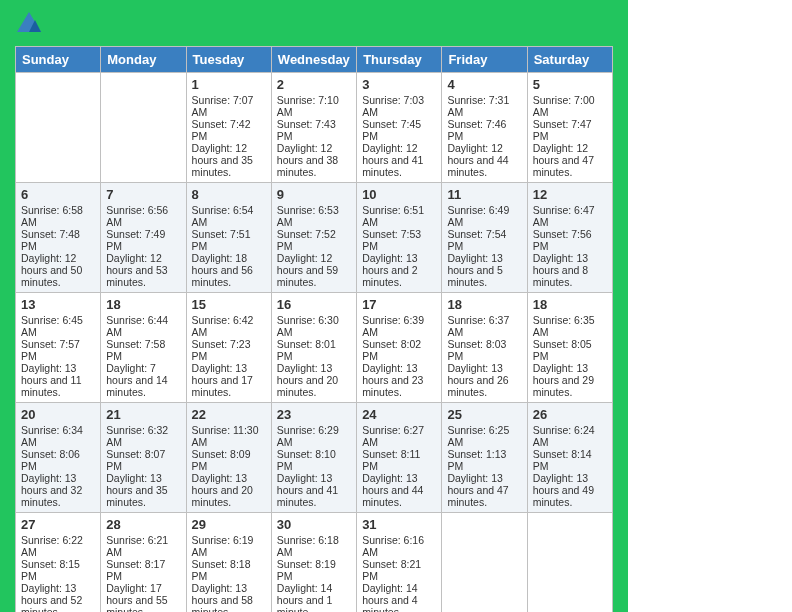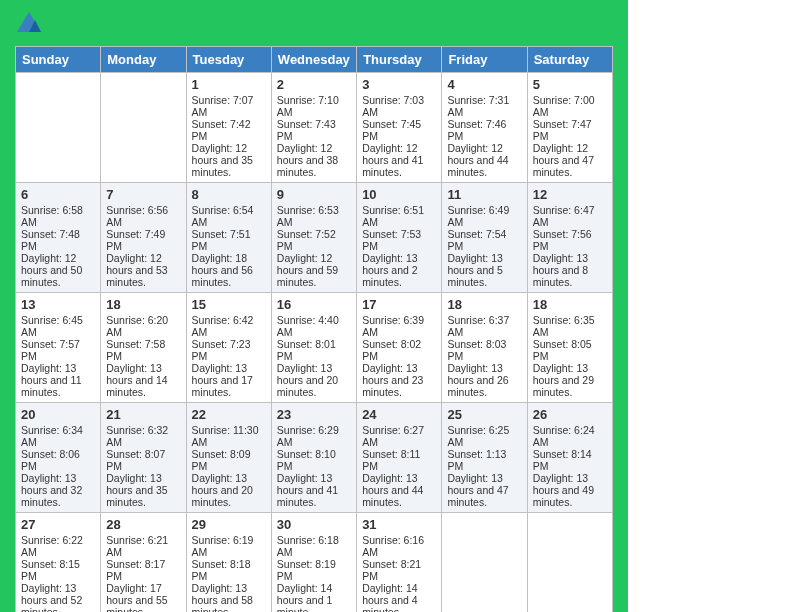--- a/index.html
+++ b/index.html
@@ -209,33 +209,33 @@
         </tr>
         <tr class="normal-row">
           <td>
             <span class="day-num">13</span>
             <div>Sunrise: 6:45 AM</div>
             <div>Sunset: 7:57 PM</div>
             <div>Daylight: 13 hours and 11 minutes.</div>
           </td>
           <td>
             <span class="day-num">18</span>
-            <div>Sunrise: 6:20 AM</div>
+            <div>Sunrise: 6:44 AM</div>
             <div>Sunset: 7:58 PM</div>
-            <div>Daylight: 13 hours and 14 minutes.</div>
+            <div>Daylight: 7 hours and 14 minutes.</div>
           </td>
           <td>
             <span class="day-num">15</span>
             <div>Sunrise: 6:42 AM</div>
             <div>Sunset: 7:23 PM</div>
             <div>Daylight: 13 hours and 17 minutes.</div>
           </td>
           <td>
             <span class="day-num">16</span>
-            <div>Sunrise: 4:40 AM</div>
+            <div>Sunrise: 6:30 AM</div>
             <div>Sunset: 8:01 PM</div>
             <div>Daylight: 13 hours and 20 minutes.</div>
           </td>
           <td>
             <span class="day-num">17</span>
             <div>Sunrise: 6:39 AM</div>
             <div>Sunset: 8:02 PM</div>
             <div>Daylight: 13 hours and 23 minutes.</div>
           </td>
           <td>

